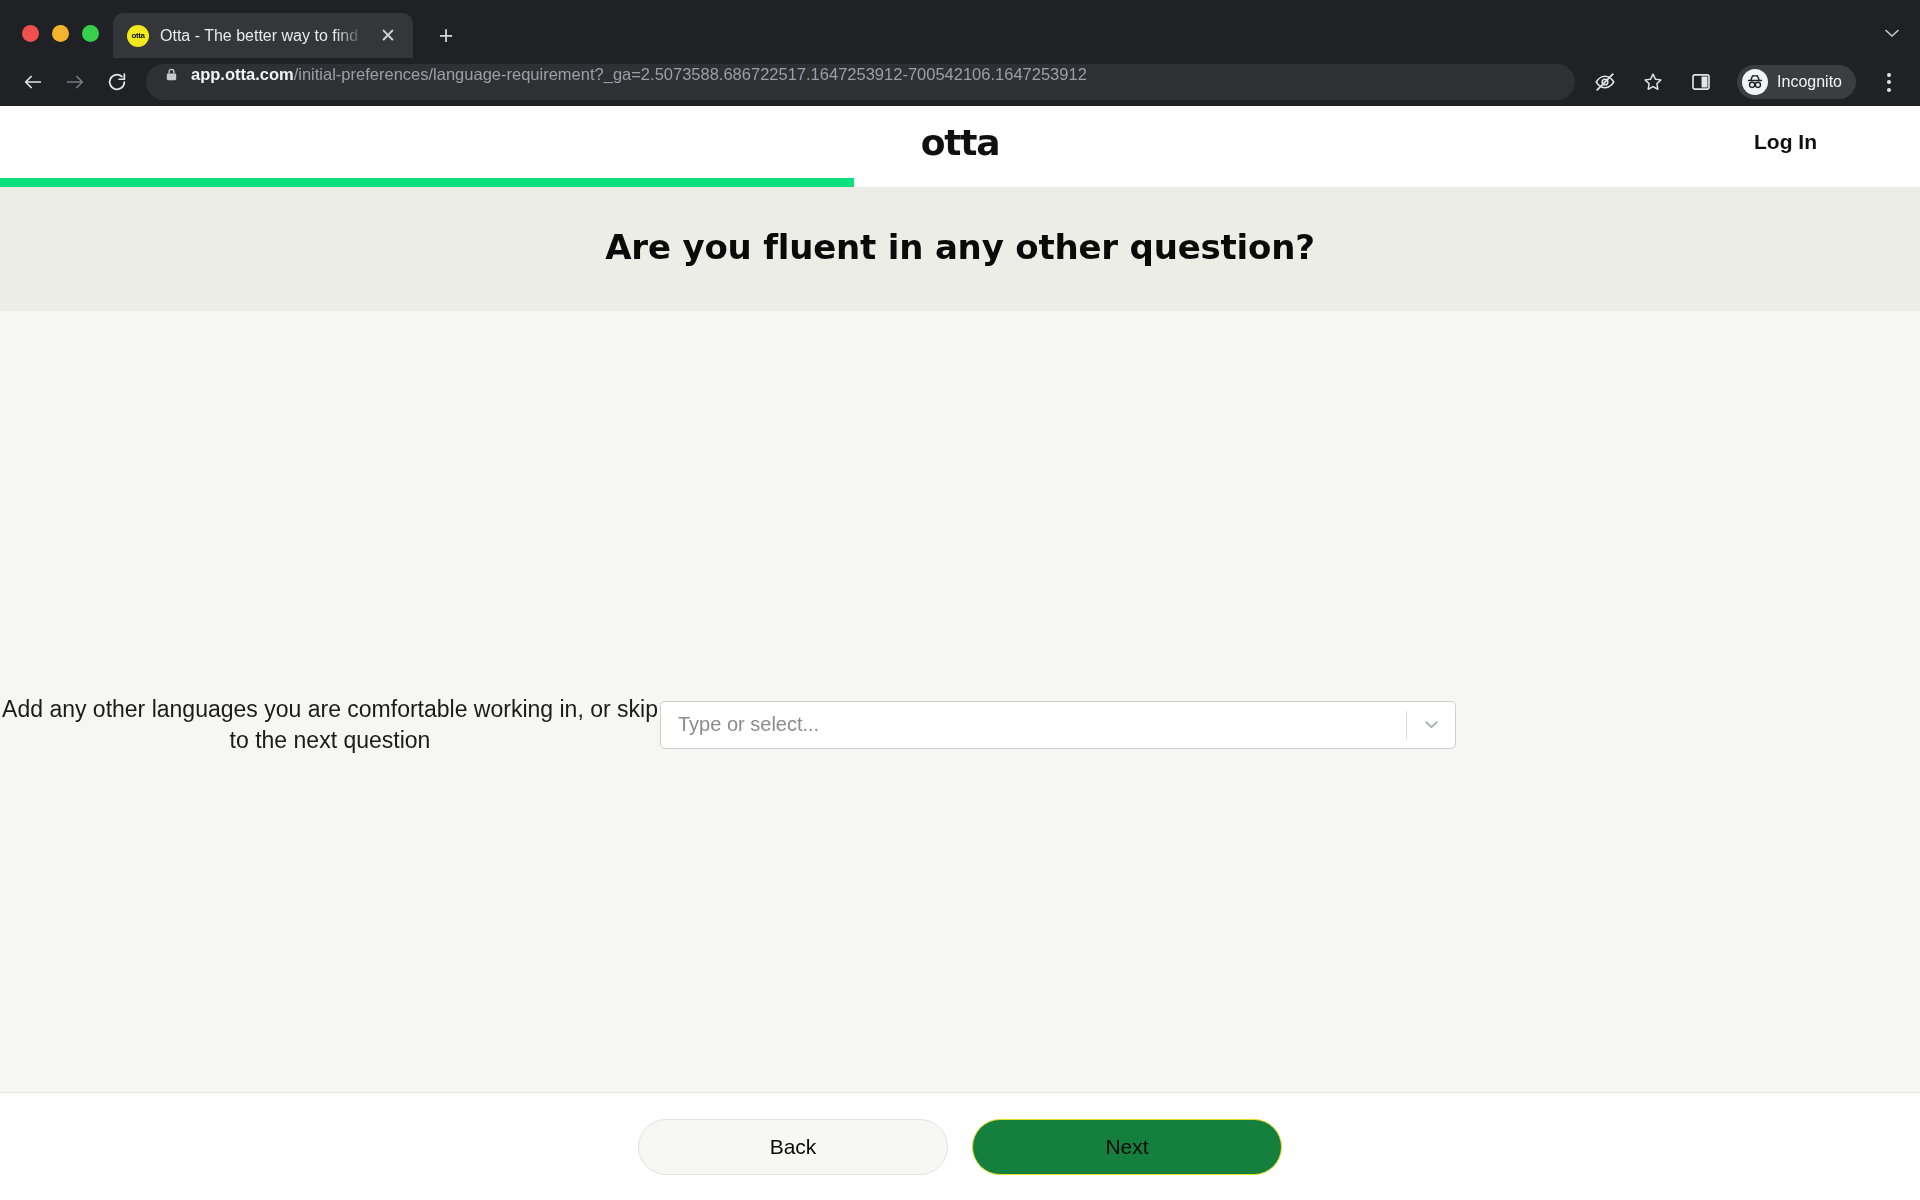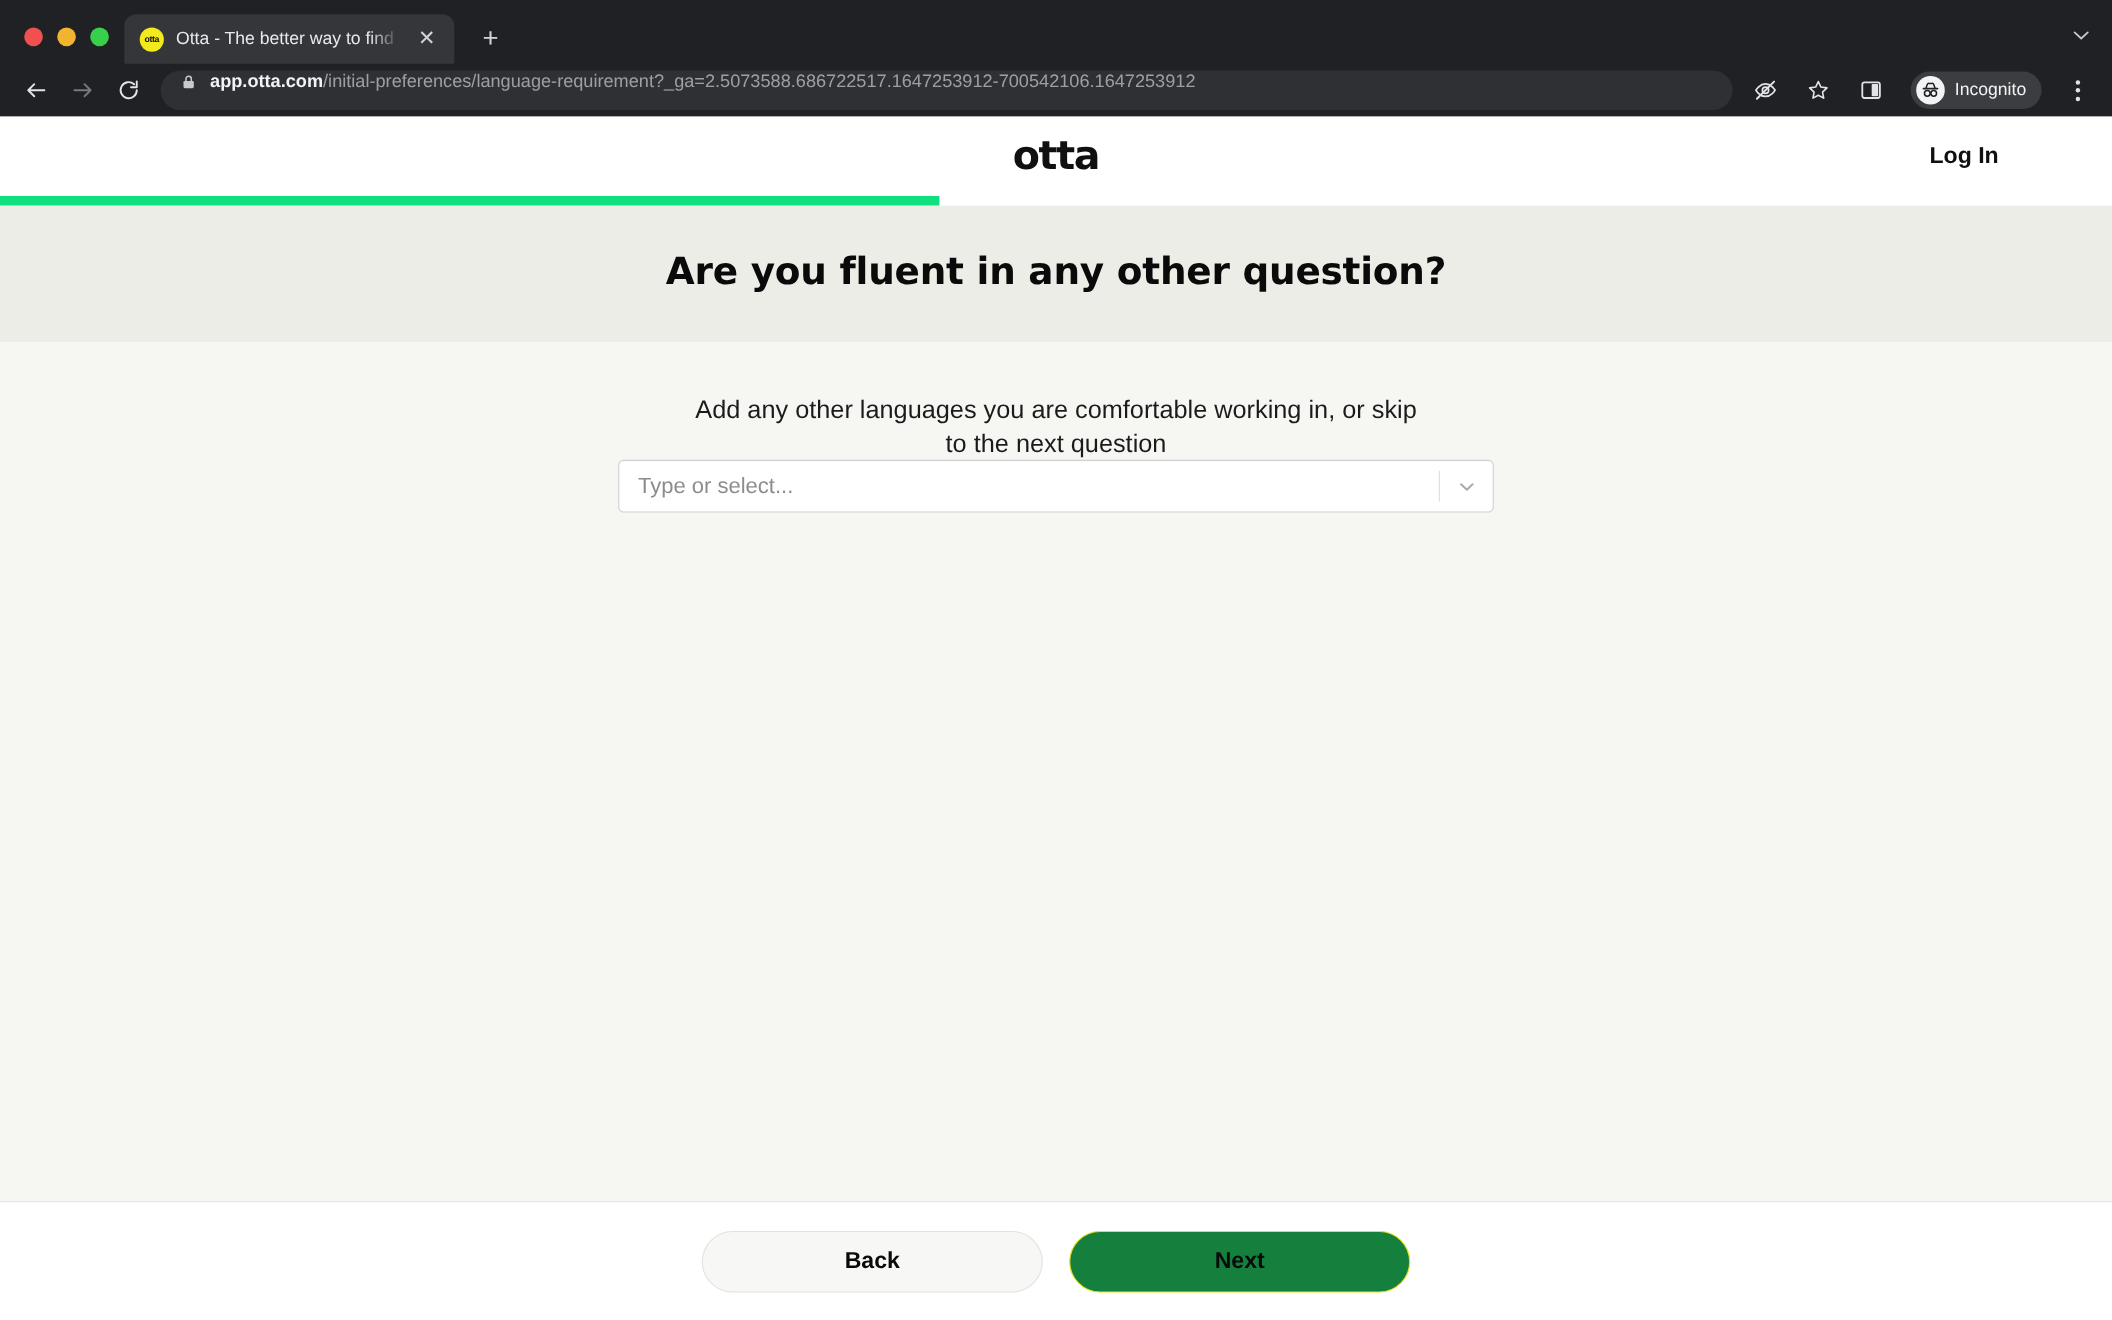--- a/index.html
+++ b/index.html
@@ -120,21 +120,21 @@
     display: flex; align-items: center; justify-content: center;
   }
   .question {
     font-family: "DejaVu Sans", sans-serif;
     font-size: 34px; font-weight: bold; color: #0A0A0A; text-align: center;
     letter-spacing: -0.2px;
   }
 
   .content {
     flex: 1; background: #F6F6F2;
-    display: flex; flex-direction: column; align-items: center;
+    display: flex; flex-direction: row; align-items: center;
     padding-top: 46px;
   }
   .subtitle {
     font-size: 23px; line-height: 1.33; color: #1B1B1B; text-align: center;
     max-width: 660px; font-weight: 400;
   }
   .select-wrap {
     width: 796px; height: 48px; background: #FFFFFF;
     border: 1px solid #CFCFCF; border-radius: 5px;
     display: flex; align-items: center;
@@ -149,21 +149,21 @@
   }
 
   .footer {
     height: 108px; background: #FFFFFF; border-top: 1px solid #E3E3E0;
     display: flex; align-items: center; justify-content: center; gap: 24px;
     position: relative;
   }
   .btn {
     height: 56px; width: 310px; border-radius: 28px;
     display: flex; align-items: center; justify-content: center;
-    font-size: 21px; font-weight: bold; color: #0A0A0A;
+    font-size: 21px; font-weight: normal; color: #0A0A0A;
   }
   .btn-back { background: #F7F7F5; border: 1px solid #E2E2DE; }
   .btn-next { background: #15803d; border: 1px solid #E5E022; }
 </style>
 </head>
 <body>
 
 <div class="browser">
 
   <div class="tabstrip">

